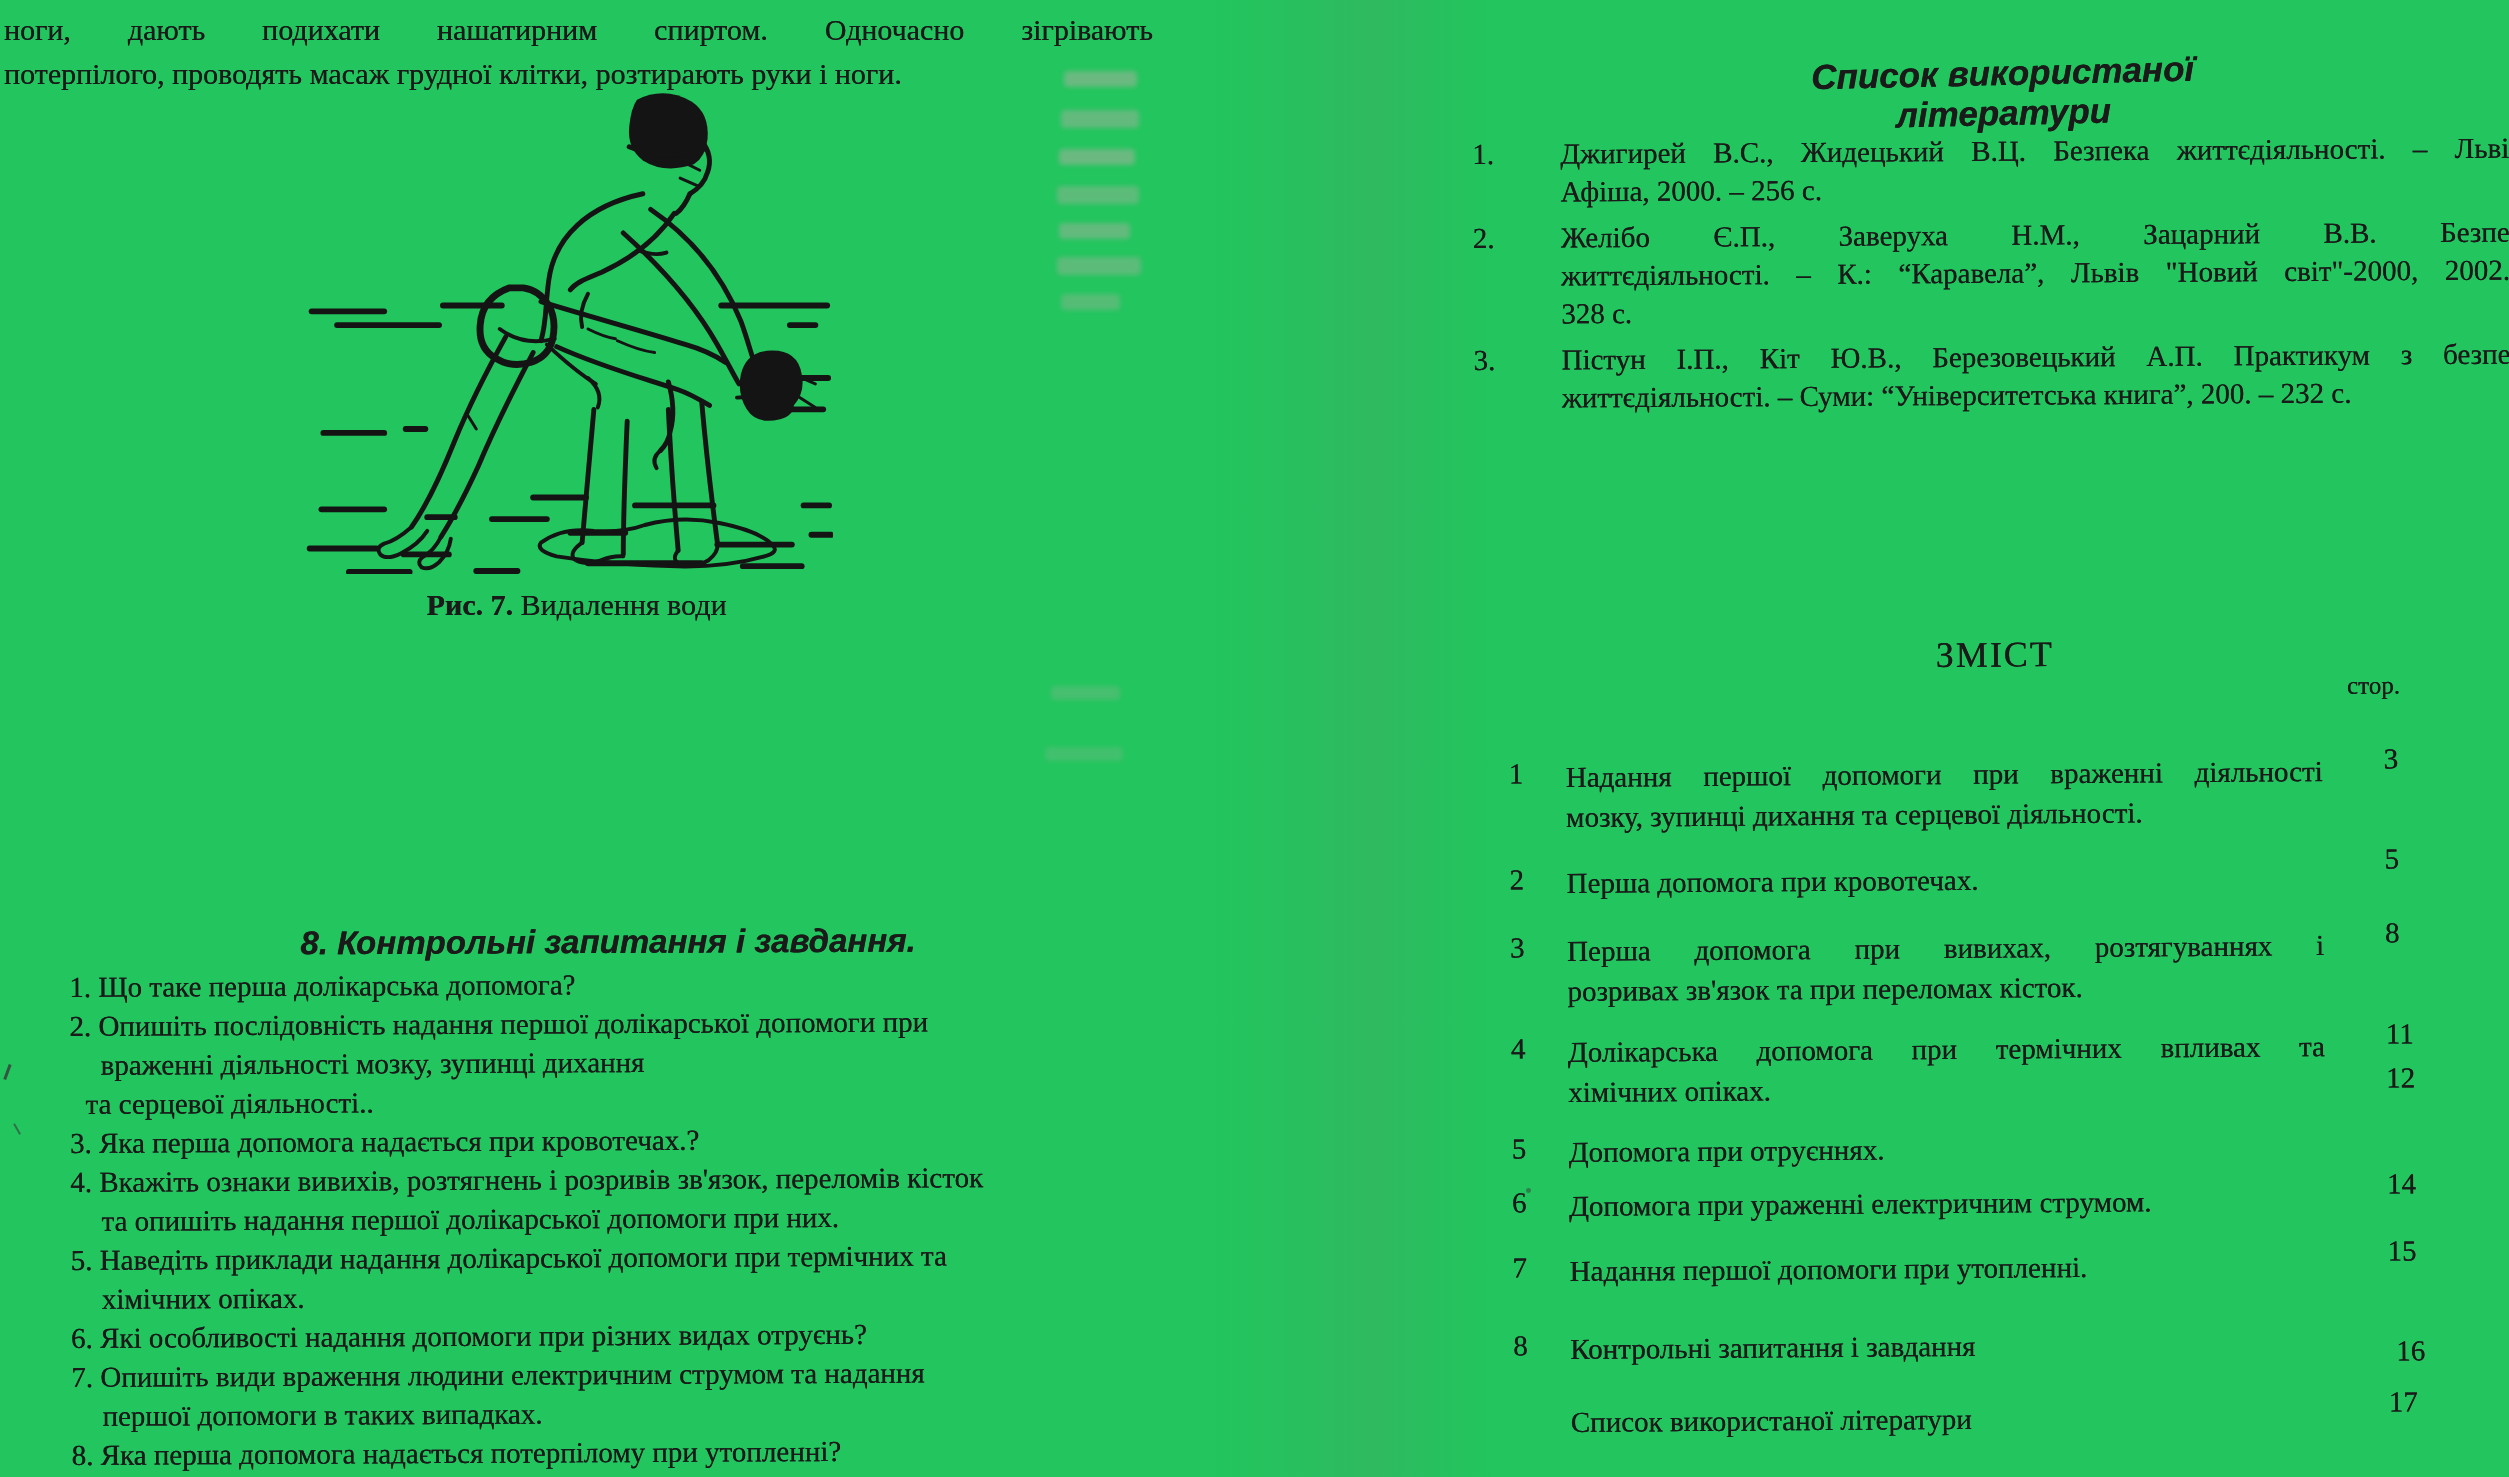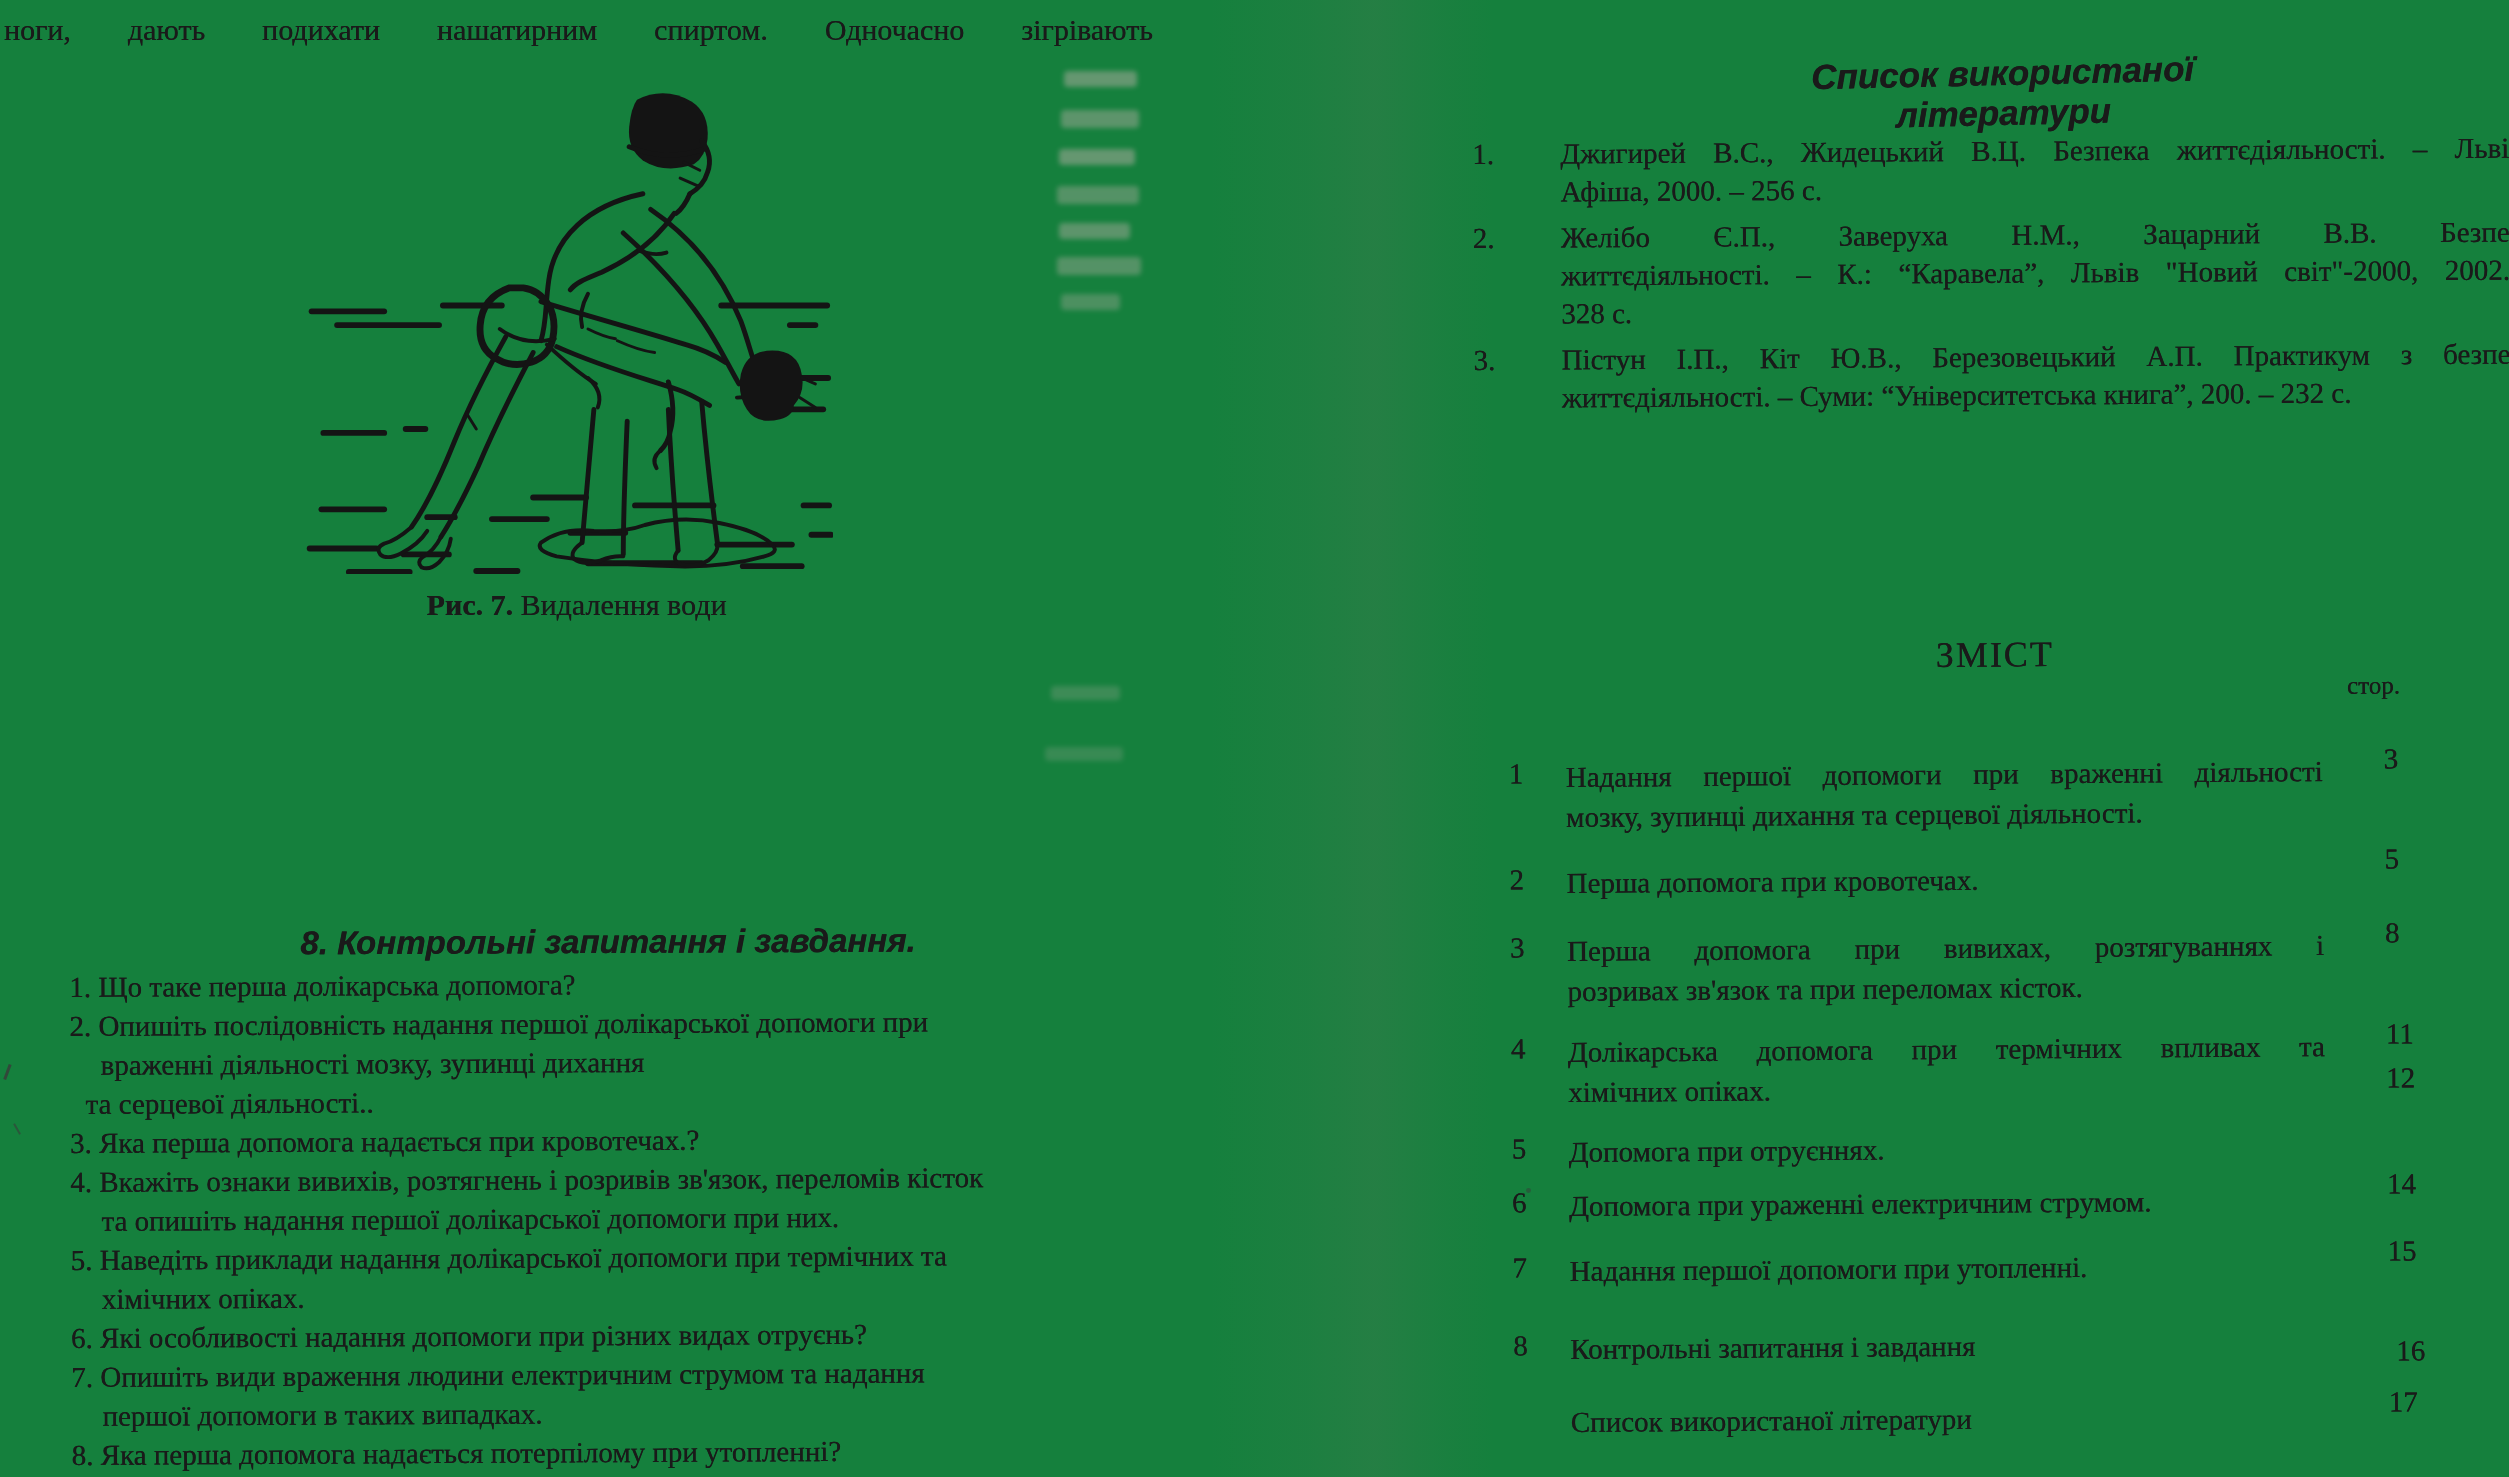--- a/index.html
+++ b/index.html
@@ -1,18 +1,18 @@
 <!DOCTYPE html>
 <html><head>
 <meta charset="utf-8">
 <style>
   html,body{margin:0;padding:0;background:#e8e6e2;}
   .scan{
     position:relative;width:2509px;height:1477px;overflow:hidden;
-    background:#15803d;color:#1a1a1a;
+    background:#22c55e;color:#1a1a1a;
     font-family:"Liberation Serif",serif;
     text-shadow:0.3px 0 0 currentColor;
   }
   .abs{position:absolute;}
   
   .gutter{
     left:1210px;top:0;width:284px;height:1477px;
     background:linear-gradient(90deg,rgba(125,118,106,0) 0%,rgba(125,118,106,.08) 35%,rgba(125,118,106,.15) 58%,rgba(125,118,106,.05) 82%,rgba(125,118,106,0) 100%);
   }
   
@@ -69,20 +69,21 @@
   <div class="ghost" style="left:1057px;top:257px;width:84px;height:17.6px;opacity:.4;"></div>
   <div class="ghost" style="left:1061px;top:294px;width:59px;height:15.7px;opacity:.35;"></div>
   <div class="ghost" style="left:1051px;top:686px;width:69px;height:13.7px;opacity:.25;"></div>
   <div class="ghost" style="left:1045px;top:747px;width:78px;height:13.7px;opacity:.22;"></div>
   <div class="stray" style="left:5.9px;top:1064px;width:2.9px;height:15.7px;transform:rotate(20deg);opacity:.8;"></div>
   <div class="stray" style="left:15.7px;top:1123px;width:2px;height:11.8px;transform:rotate(-30deg);opacity:.6;"></div>
   <div class="stray" style="left:1526px;top:1188px;width:4.9px;height:4.9px;border-radius:50%;opacity:.5;"></div>
 
   <div class="abs para">
     <div class="j">ноги, дають подихати нашатирним спиртом. Одночасно зігрівають</div>
+    <div>потерпілого, проводять масаж грудної клітки, розтирають руки і ноги.</div>
   </div>
 
   <div class="abs figure-wrap">
     <svg width="539" height="490" viewBox="0 0 550 500">
       <g stroke="#141414" fill="none" stroke-width="5" stroke-linecap="round" stroke-linejoin="round">
 
         <g stroke-width="6">
           <path d="M18 232 H92"></path>
             <path d="M44 246 H148"></path>
             <path d="M152 226 H212"></path>

